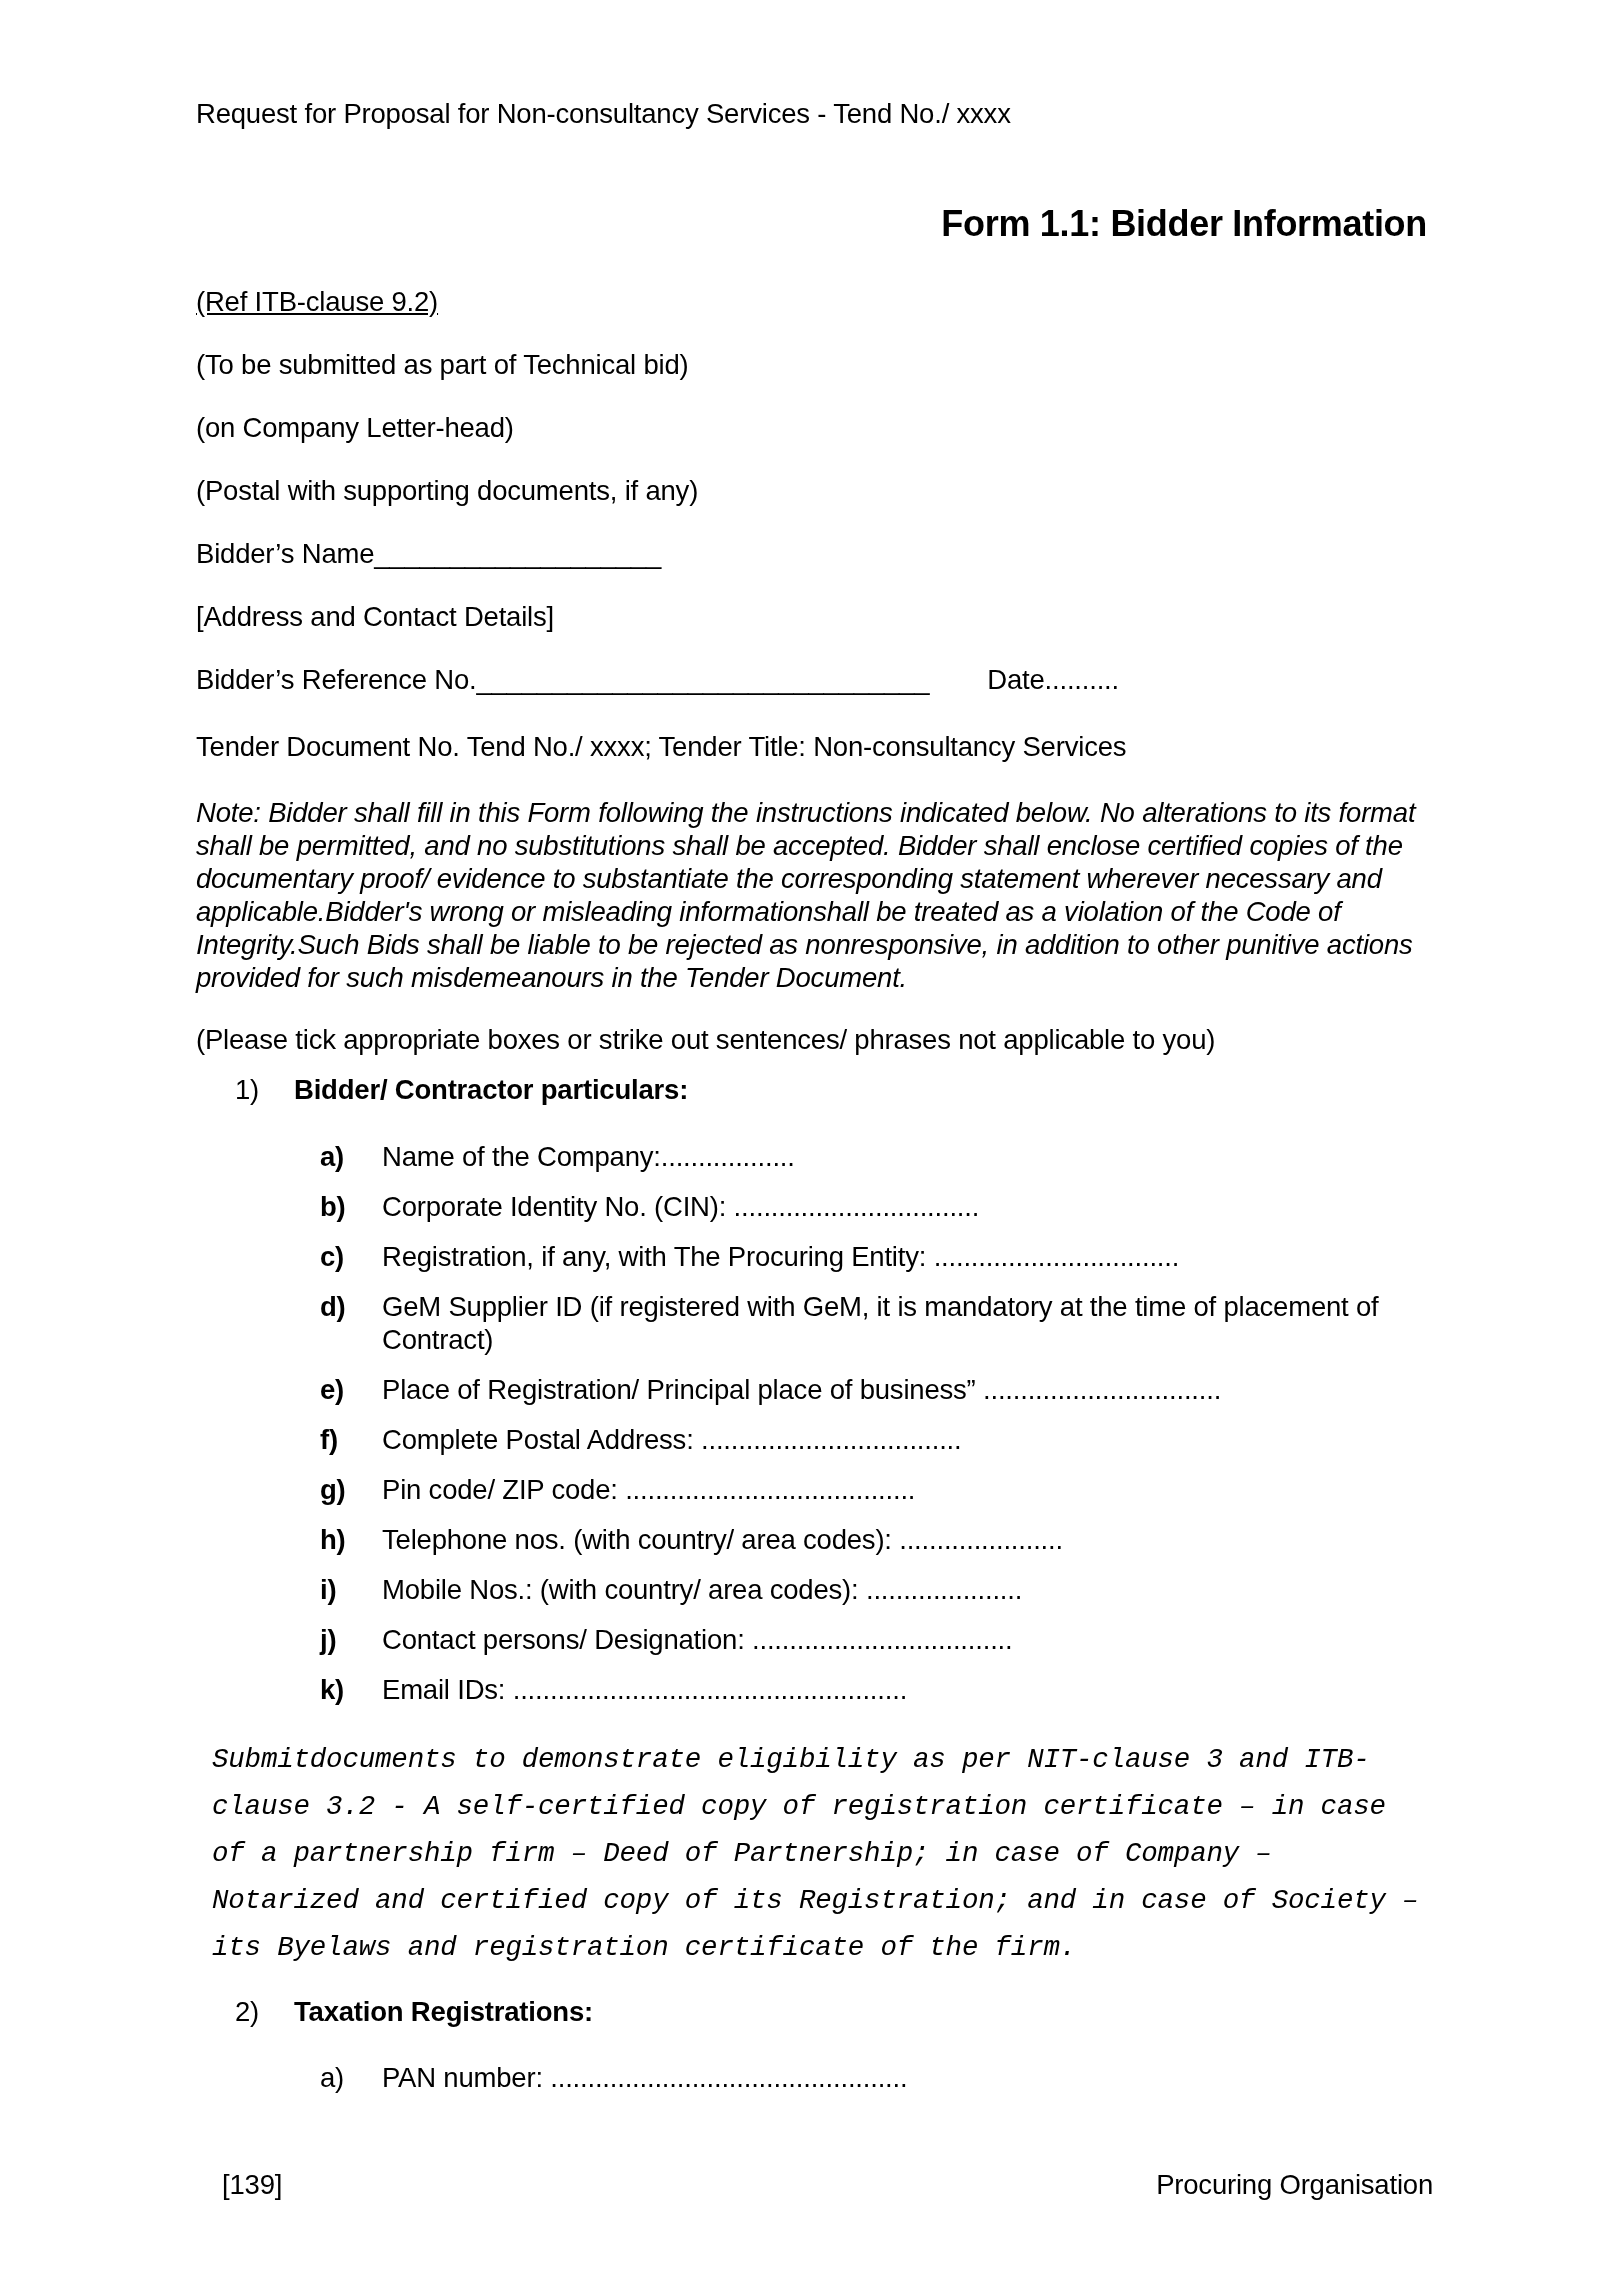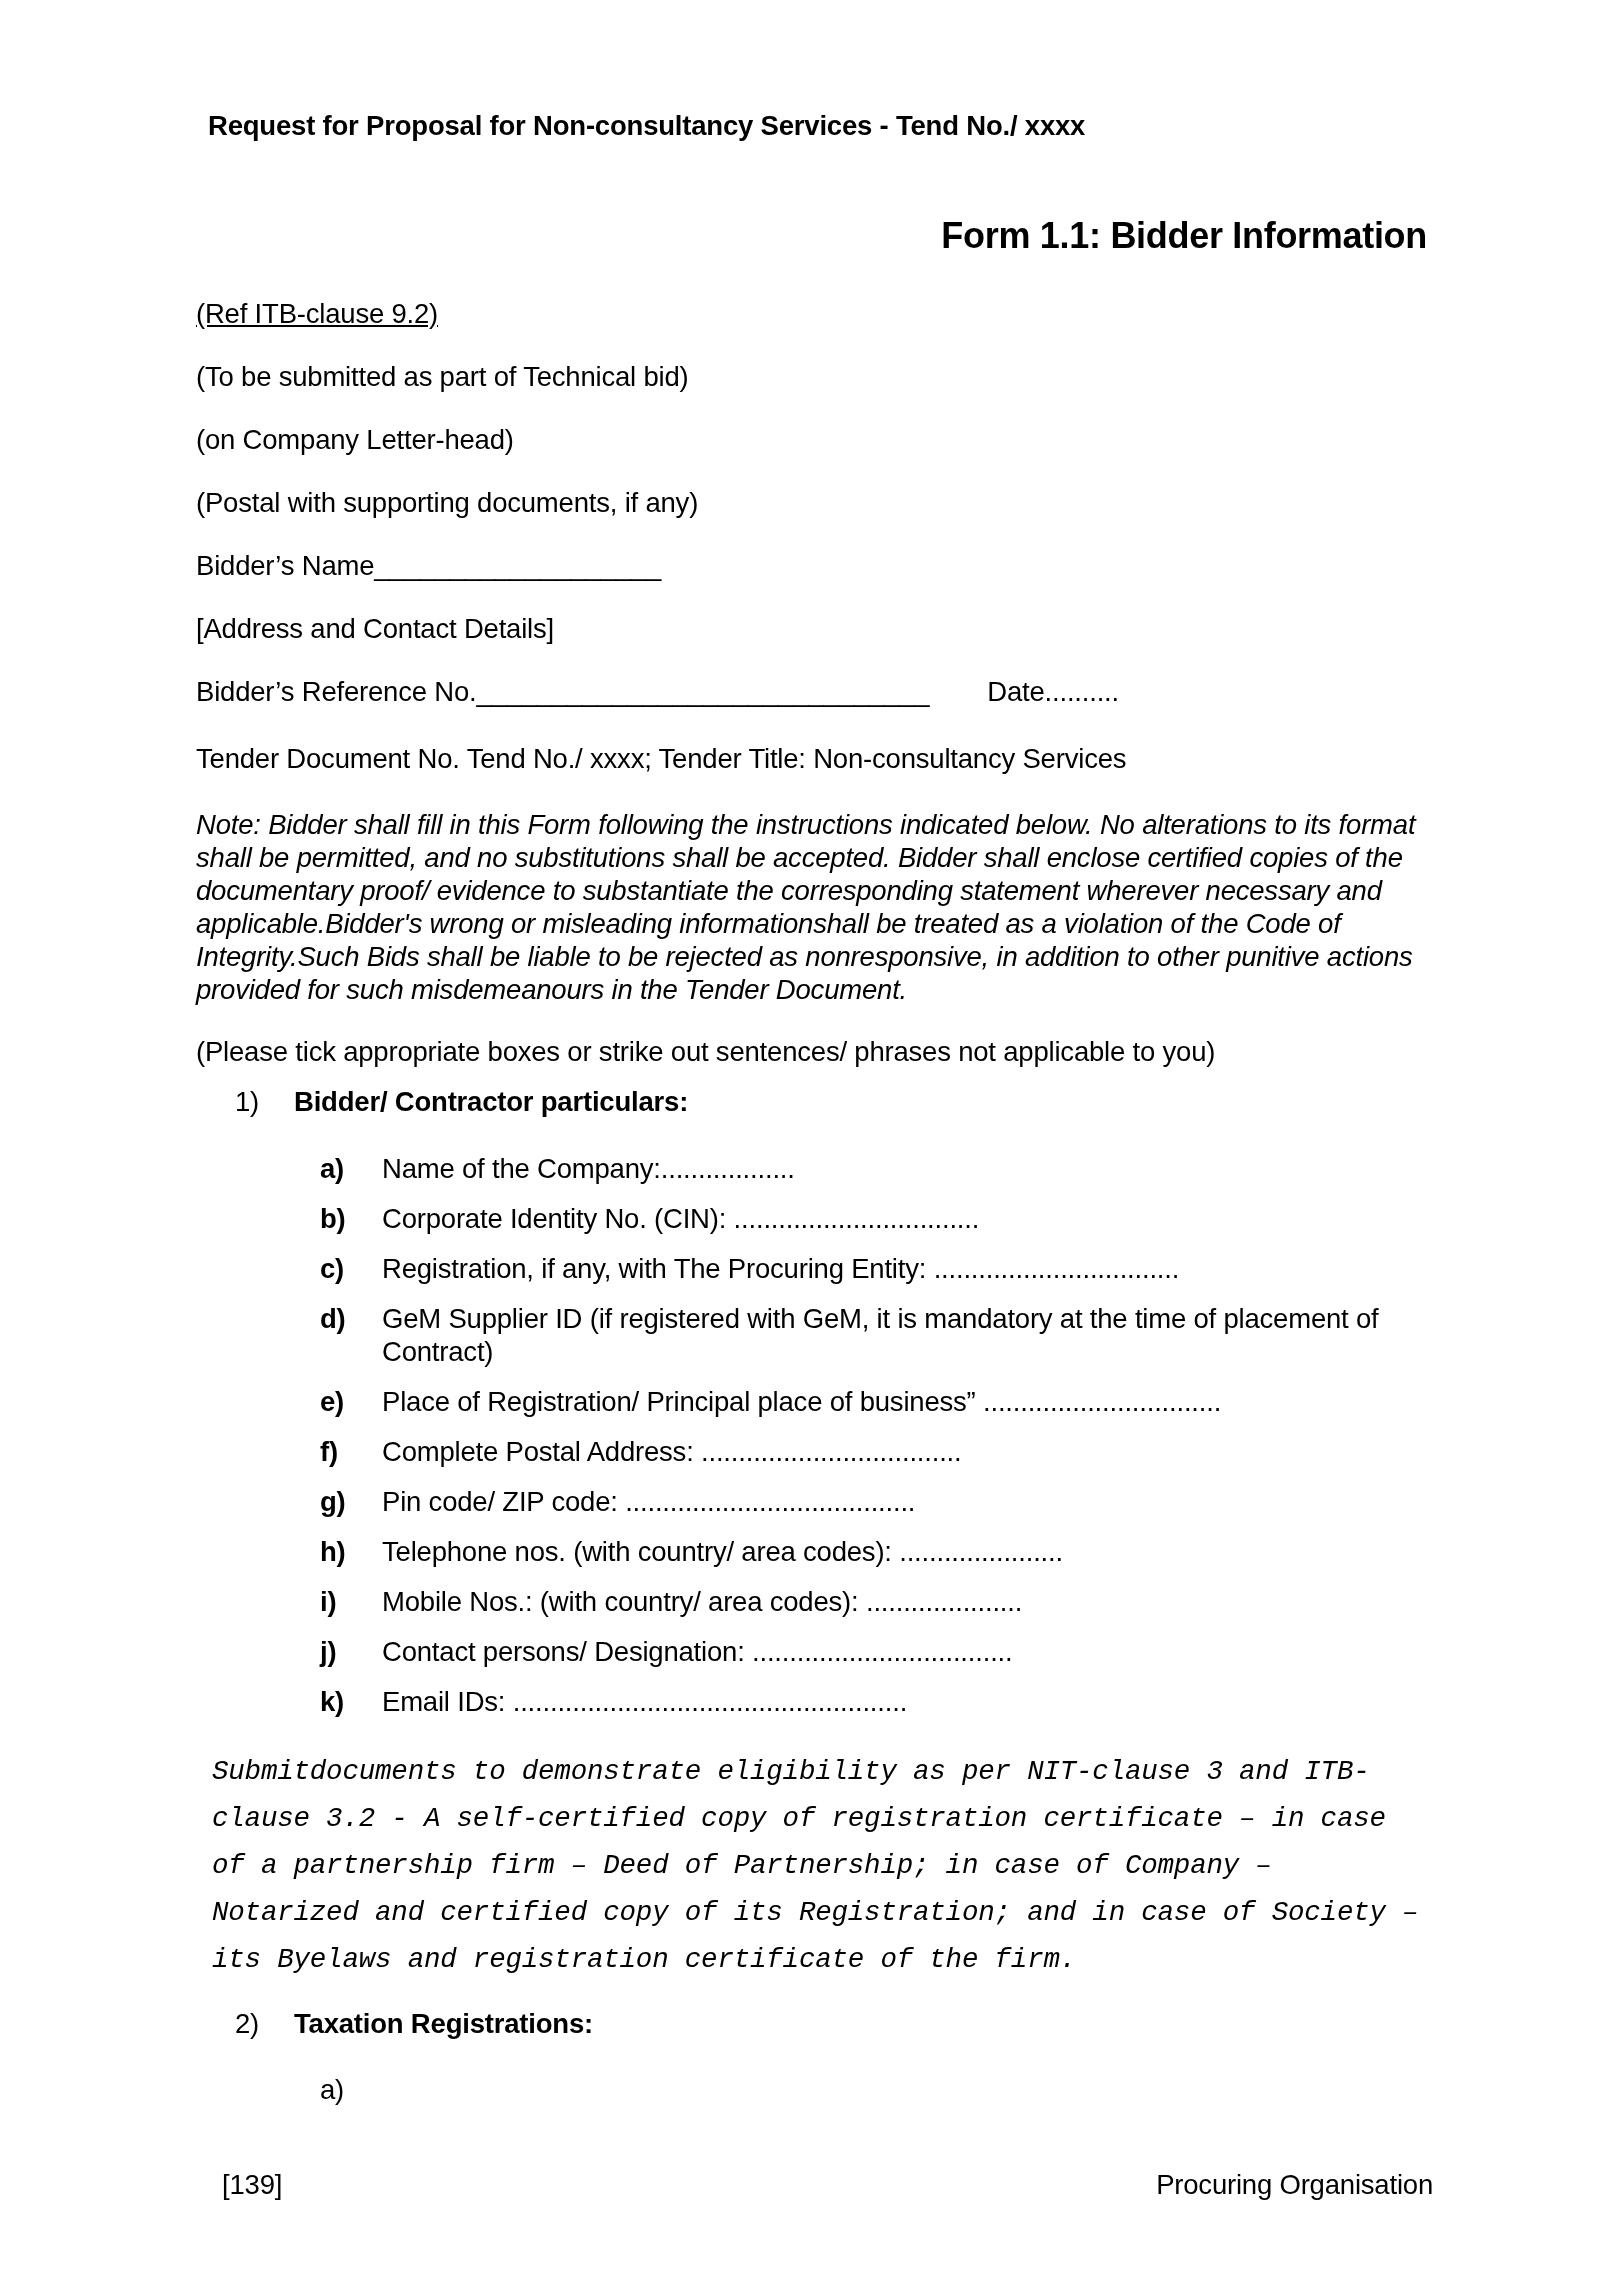--- a/index.html
+++ b/index.html
@@ -7,21 +7,21 @@
     position:relative;
     width:1623px;height:2295px;
     background:#ffffff;
     font-family:"Liberation Sans", sans-serif;
     font-size:27.5px;color:#000;
     letter-spacing:-0.2px;
     overflow:hidden;
     box-sizing:border-box;
     padding:97px 196px 0 196px;
   }
-  .hdr{line-height:33px;margin:12px;font-weight:bold;}
+  .hdr{line-height:33px;margin:0;}
   .title{
     text-align:right;font-weight:700;font-size:36px;line-height:41px;
     margin:73px 0 0 0;letter-spacing:-0.3px;
   }
   .intro{line-height:33px;margin:0 0 30px 0;}
   .intro.first{margin-top:41px;text-decoration:underline;}
   .refline{line-height:33px;margin:0 0 34px 0;white-space:nowrap;}
   .refline .date{display:inline-block;margin-left:58px;}
   .tender{line-height:33px;margin:0 0 0 0;}
   .note{
@@ -126,20 +126,21 @@
   <p class="submit-note">Submitdocuments to demonstrate eligibility as per NIT-clause 3 and ITB-clause 3.2 - A self-certified copy of registration certificate – in case of a partnership firm – Deed of Partnership; in case of Company – Notarized and certified copy of its Registration; and in case of Society – its Byelaws and registration certificate of the firm.</p>
 
   <div class="sec-heading sec2">
     <span class="num">2)</span>
     <span class="sec-title">Taxation Registrations:</span>
   </div>
 
   <div class="items items-2">
     <div class="item">
       <span class="letter">a)</span>
+      <span class="txt">PAN number: ................................................</span>
     </div>
   </div>
 
   <div class="footer">
     <span>[139]</span>
     <span>Procuring Organisation</span>
   </div>
 
 </div>
 

